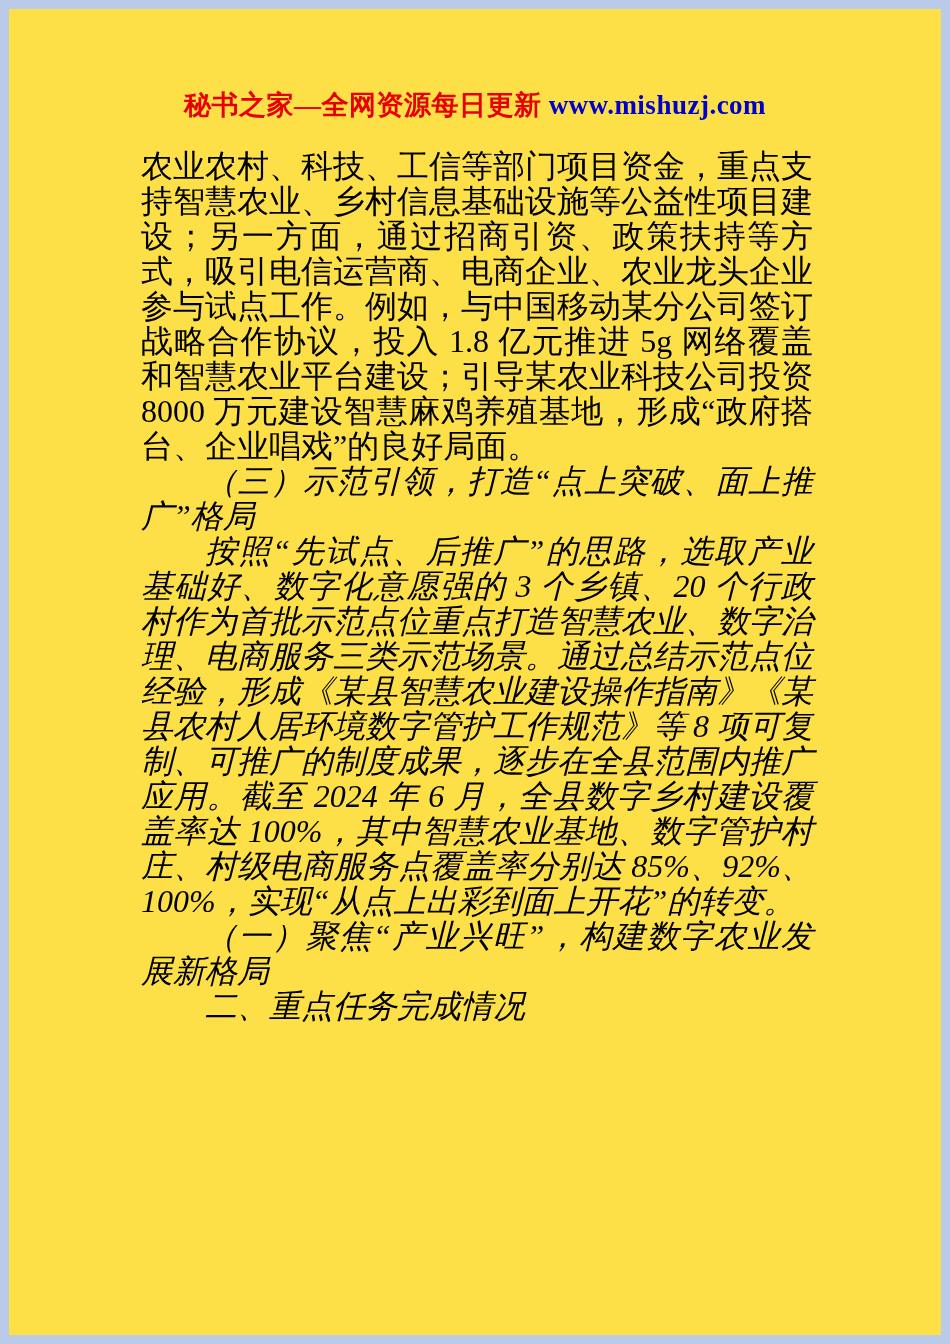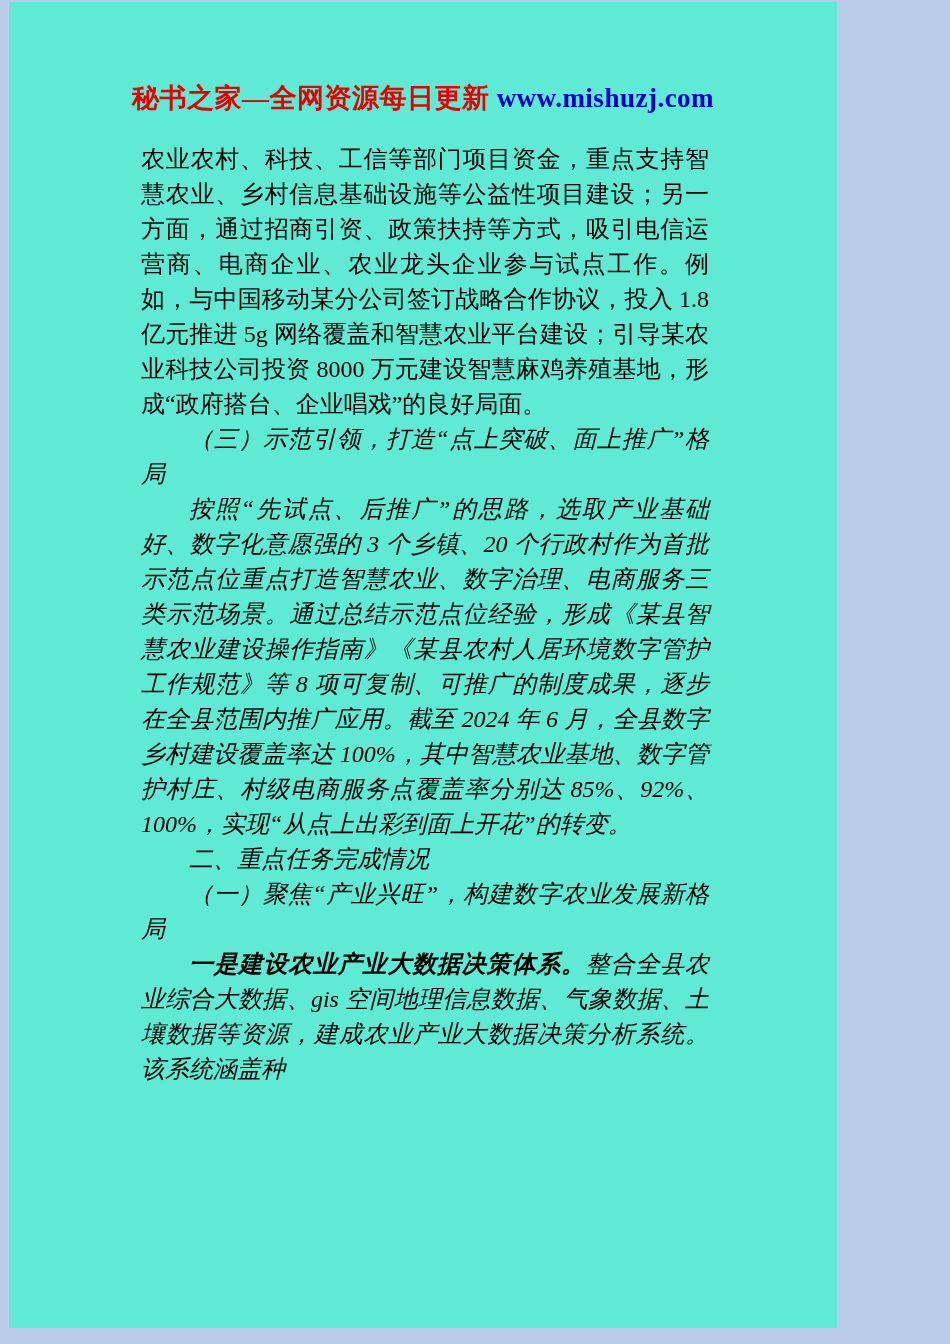--- a/index.html
+++ b/index.html
@@ -8,45 +8,45 @@
   }
   body {
     width: 950px;
     height: 1344px;
     background: #b9cbe8;
     position: relative;
     font-family: "Liberation Serif", "DejaVu Serif", serif;
   }
   .page {
     position: absolute;
-    top: 2px;
+    top: 9px;
     left: 9px;
-    width: 828px;
+    width: 932px;
     height: 1326px;
-    background: #5eead4;
+    background: #fde047;
     overflow: hidden;
   }
   .doc-header {
     margin-top: 78px;
     text-align: center;
     font-size: 27px;
     font-weight: bold;
     letter-spacing: 0.5px;
     white-space: nowrap;
   }
   .site-name, .site-tagline {
     color: #e60000;
   }
   .site-url {
     color: #0000cc;
     cursor: pointer;
   }
   .content {
     margin: 26px 128px 0 132px;
-    font-size: 24px;
+    font-size: 32px;
     line-height: 35px;
     color: #000000;
     text-align: justify;
   }
   .content p {
     margin: 0;
     padding: 0;
   }
   .content p.indent {
     text-indent: 2em;
@@ -60,17 +60,16 @@
 <body>
 
 <div class="page">
   <div class="doc-header">
     <span class="site-name">秘书之家</span><span class="site-tagline">—全网资源每日更新 </span><span class="site-url">www.mishuzj.com</span>
   </div>
   <div class="content" id="content">
       <p><span>农业农村、科技、工信等部门项目资金，重点支持智慧农业、乡村信息基础设施等公益性项目建设；另一方面，通过招商引资、政策扶持等方式，吸引电信运营商、电商企业、农业龙头企业参与试点工作。例如，与中国移动某分公司签订战略合作协议，投入 1.8 亿元推进 5g 网络覆盖和智慧农业平台建设；引导某农业科技公司投资 8000 万元建设智慧麻鸡养殖基地，形成“政府搭台、企业唱戏”的良好局面。</span></p>
       <p class="indent"><span>（三）示范引领，打造“点上突破、面上推广”格局</span></p>
       <p class="indent"><span>按照“先试点、后推广”的思路，选取产业基础好、数字化意愿强的 3 个乡镇、20 个行政村作为首批示范点位重点打造智慧农业、数字治理、电商服务三类示范场景。通过总结示范点位经验，形成《某县智慧农业建设操作指南》《某县农村人居环境数字管护工作规范》等 8 项可复制、可推广的制度成果，逐步在全县范围内推广应用。截至 2024 年 6 月，全县数字乡村建设覆盖率达 100%，其中智慧农业基地、数字管护村庄、村级电商服务点覆盖率分别达 85%、92%、100%，实现“从点上出彩到面上开花”的转变。</span></p>
+      <p class="indent"><span>（一）聚焦“产业兴旺”，构建数字农业发展新格局</span></p>
       <p class="indent"><span>二、重点任务完成情况</span></p>
-      <p class="indent"><span>（一）聚焦“产业兴旺”，构建数字农业发展新格局</span></p>
-      <p class="indent"><span class="bold">一是建设农业产业大数据决策体系。</span><span>整合全县农业综合大数据、gis 空间地理信息数据、气象数据、土壤数据等资源，建成农业产业大数据决策分析系统。该系统涵盖种</span></p>
     </div>
 </div>
 
 </body></html>

